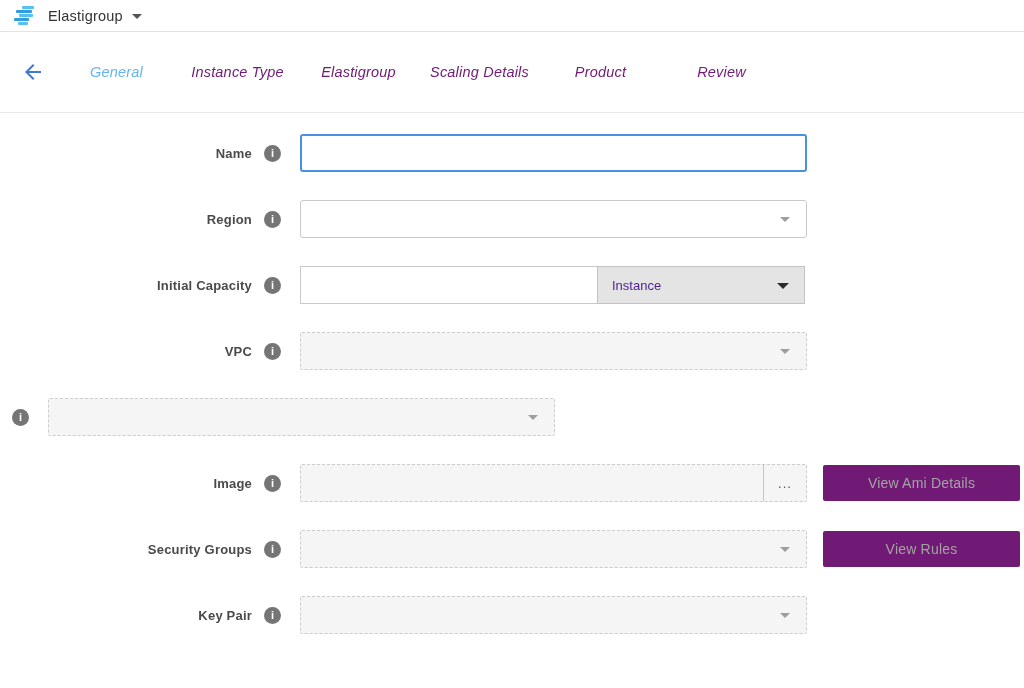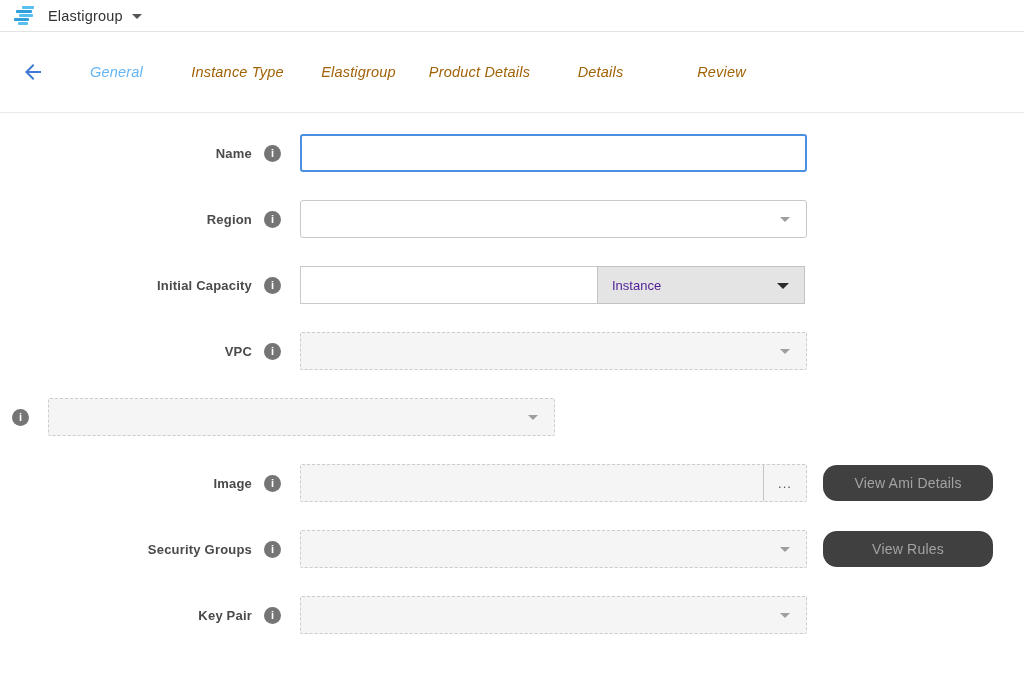--- a/index.html
+++ b/index.html
@@ -18,21 +18,21 @@
   .logo i:nth-child(5){ top:16px;left:4px;  width:10px; background:#57c0f0; }
   .app-title { font-size:14.5px; color:#333; letter-spacing:.2px; }
   .title-caret { width:0; height:0; border-left:5px solid transparent; border-right:5px solid transparent;
     border-top:5px solid #555; margin-left:9px; margin-top:2px; }
 
   
   .tabbar { height:81px; display:flex; align-items:center; border-bottom:1px solid #e9e9e9;font-style:italic; }
   .back-btn { width:30px; height:30px; margin-left:18px; display:flex; align-items:center;
     justify-content:center; cursor:pointer; }
   .tabs { display:flex; margin-left:8px; }
-  .tab { width:121px; text-align:center; font-size:14.5px; color:#a16207; cursor:pointer;
+  .tab { width:121px; text-align:center; font-size:14.5px; color:#701a75; cursor:pointer;
     letter-spacing:.2px; }
   .tab.active { color:#64b5f6; }
 
   
   .form { padding-top:21px; }
   .row { display:flex; align-items:center; height:38px; margin-bottom:28px; }
   .label-col { width:252px; text-align:right; font-size:13px; font-weight:bold; color:#4a4a4a;
     letter-spacing:.2px; flex:none; }
   .info { flex:none; width:17px; height:17px; border-radius:50%; background:#757575; color:#fff;
     font-size:11px; font-weight:bold; display:flex; align-items:center; justify-content:center;
@@ -56,22 +56,22 @@
   .unit-select .caret-dark { position:absolute; right:15px; top:16px; width:0; height:0;
     border-left:6px solid transparent; border-right:6px solid transparent;
     border-top:6px solid #2b2b2b; }
 
   .image-field { width:100%; height:38px; border:1px dashed #cccccc; background:#f5f5f5;
     border-radius:2px; display:flex; }
   .image-empty { flex:1; }
   .browse-box { width:43px; border-left:1px solid #c6c6c6; display:flex; align-items:center;
     justify-content:center; color:#555; font-size:13px; letter-spacing:1px; cursor:pointer; }
 
-  .side-button { margin-left:16px; width:170px; height:36px; background:#404040; color:#a3a3a3;
-    border:none; border-radius:14px; font-size:14px; font-family:inherit; display:flex;
+  .side-button { margin-left:16px; width:197px; height:36px; background:#701a75; color:#a3a3a3;
+    border:none; border-radius:2px; font-size:14px; font-family:inherit; display:flex;
     align-items:center; justify-content:center; flex:none; cursor:pointer; letter-spacing:.2px; }
 </style>
 </head>
 <body>
 
 <div class="header">
   <div class="logo">
     <i></i>
       <i></i>
       <i></i>
@@ -85,22 +85,22 @@
 <div class="tabbar">
   <div class="back-btn">
     <svg width="24" height="24" viewBox="0 0 24 24">
       <path d="M20 11H7.83l5.59-5.59L12 4l-8 8 8 8 1.41-1.41L7.83 13H20v-2z" fill="#4178d4"></path>
     </svg>
   </div>
   <div class="tabs">
     <div class="tab active">General</div>
     <div class="tab">Instance Type</div>
     <div class="tab">Elastigroup</div>
-    <div class="tab">Product Details</div>
-    <div class="tab">Details</div>
+    <div class="tab">Scaling Details</div>
+    <div class="tab">Product</div>
     <div class="tab">Review</div>
   </div>
 </div>
 
 <div class="form">
 
   <div class="row">
     <div class="label-col">Name</div>
     <div class="info">i</div>
     <div class="control-col">

